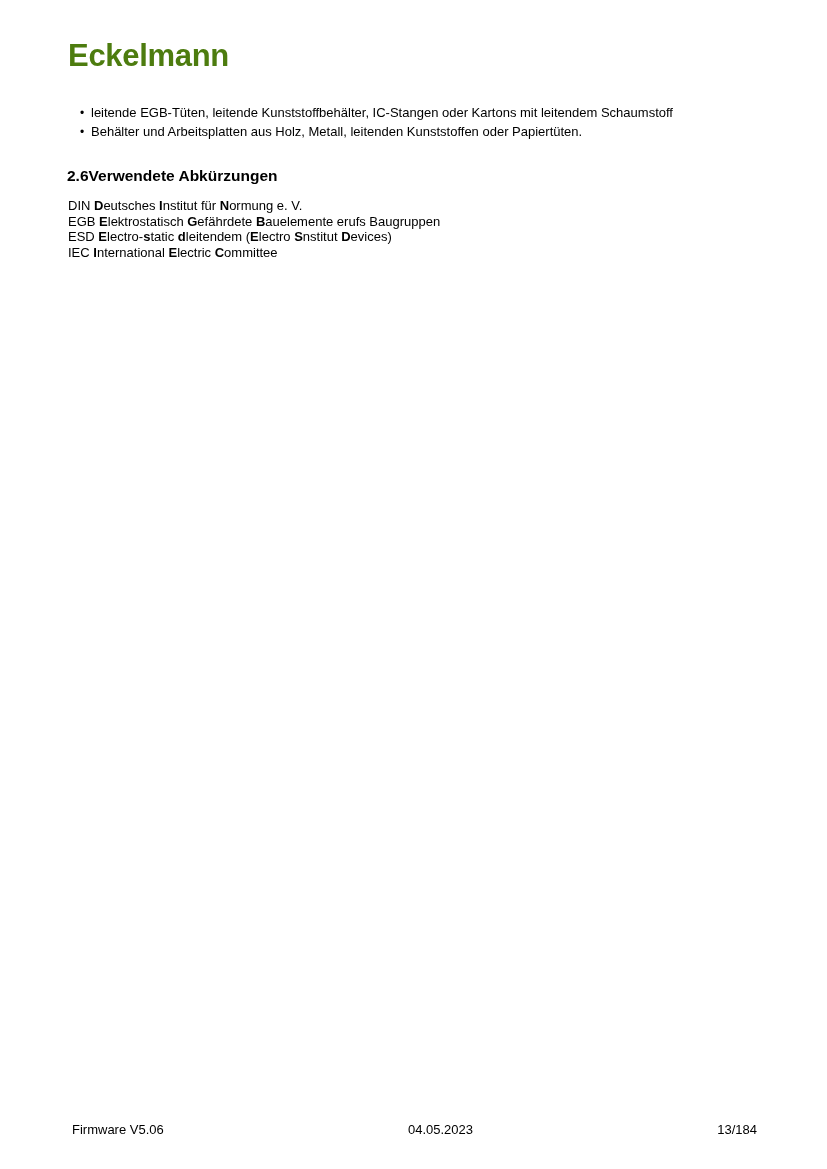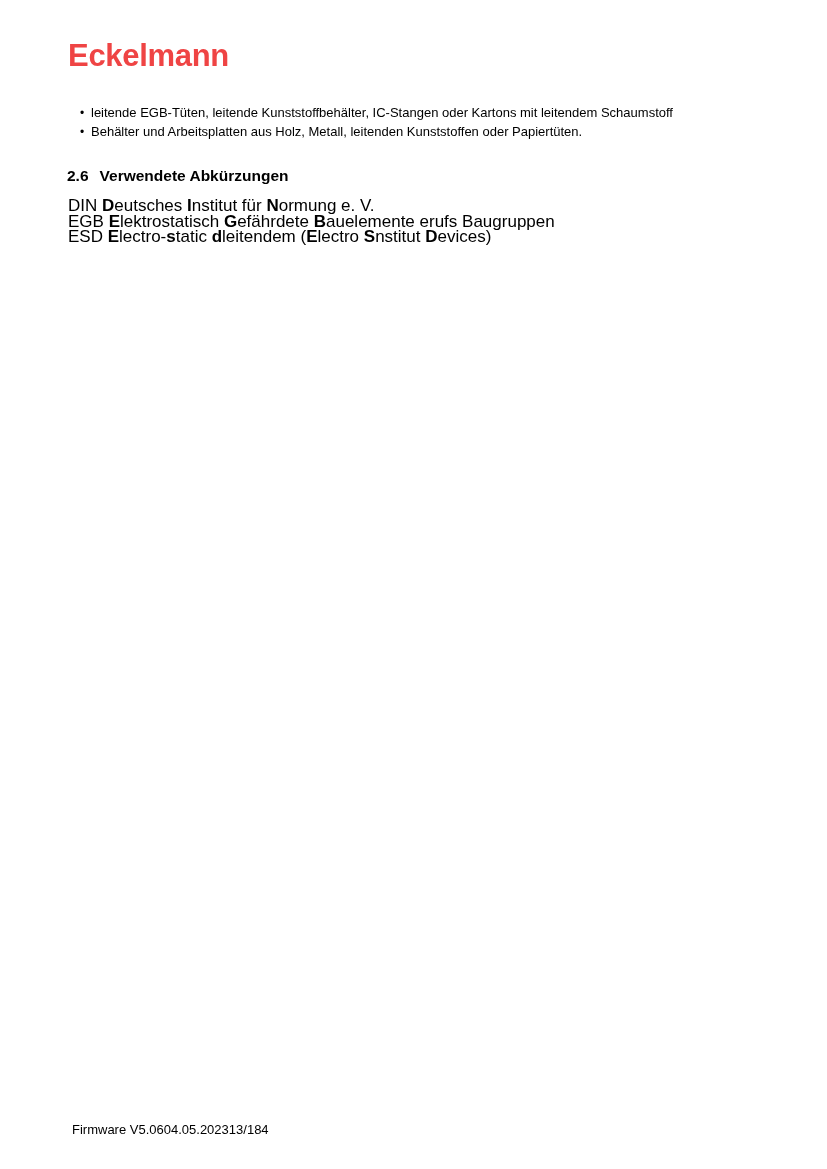--- a/index.html
+++ b/index.html
@@ -17,21 +17,21 @@
     position: absolute;
     inset: 0;
     background: #ffffff;
   }
   .logo {
     position: absolute;
     left: 68px;
     top: 38px;
     font-size: 31px;
     font-weight: bold;
-    color: #ef4444;
+    color: #4d7c0f;
     letter-spacing: -0.3px;
     white-space: nowrap;
   }
   .bullet-list {
     position: absolute;
     left: 80px;
     top: 104px;
     font-size: 13px;
     line-height: 18.6px;
   }
@@ -46,41 +46,41 @@
   }
   .section-heading {
     position: absolute;
     left: 67px;
     top: 167px;
     font-size: 15.5px;
     font-weight: bold;
     white-space: nowrap;
   }
   .section-heading .num {
-    margin-right: 11px;
   }
   .abbr-list {
     position: absolute;
     left: 68px;
     top: 198px;
-    font-size: 17px;
+    font-size: 13px;
     line-height: 15.6px;
   }
   .abbr-line {
     white-space: nowrap;
   }
   .abbr-line .b {
     font-weight: bold;
   }
   .footer {
     position: absolute;
     left: 0;
     right: 0;
     top: 1122px;
     display: flex;
+    justify-content: space-between;
     padding: 0 70px 0 72px;
     font-size: 13px;
   }
 </style>
 </head>
 <body>
 
 <div class="page">
 
   <div class="logo">Eckelmann</div>
@@ -97,20 +97,21 @@
   </div>
 
   <div class="section-heading">
     <span class="num">2.6</span><span>Verwendete Abkürzungen</span>
   </div>
 
   <div class="abbr-list">
     <div class="abbr-line"><span>DIN </span><span class="b">D</span><span>eutsches </span><span class="b">I</span><span>nstitut für </span><span class="b">N</span><span>ormung e. V.</span></div>
     <div class="abbr-line"><span>EGB </span><span class="b">E</span><span>lektrostatisch </span><span class="b">G</span><span>efährdete </span><span class="b">B</span><span>auelemente erufs Baugruppen</span></div>
     <div class="abbr-line"><span>ESD </span><span class="b">E</span><span>lectro-</span><span class="b">s</span><span>tatic </span><span class="b">d</span><span>leitendem (</span><span class="b">E</span><span>lectro </span><span class="b">S</span><span>nstitut </span><span class="b">D</span><span>evices)</span></div>
+    <div class="abbr-line"><span>IEC </span><span class="b">I</span><span>nternational </span><span class="b">E</span><span>lectric </span><span class="b">C</span><span>ommittee</span></div>
   </div>
 
   <div class="footer">
     <span>Firmware V5.06</span>
     <span>04.05.2023</span>
     <span>13/184</span>
   </div>
 
 </div>
 

